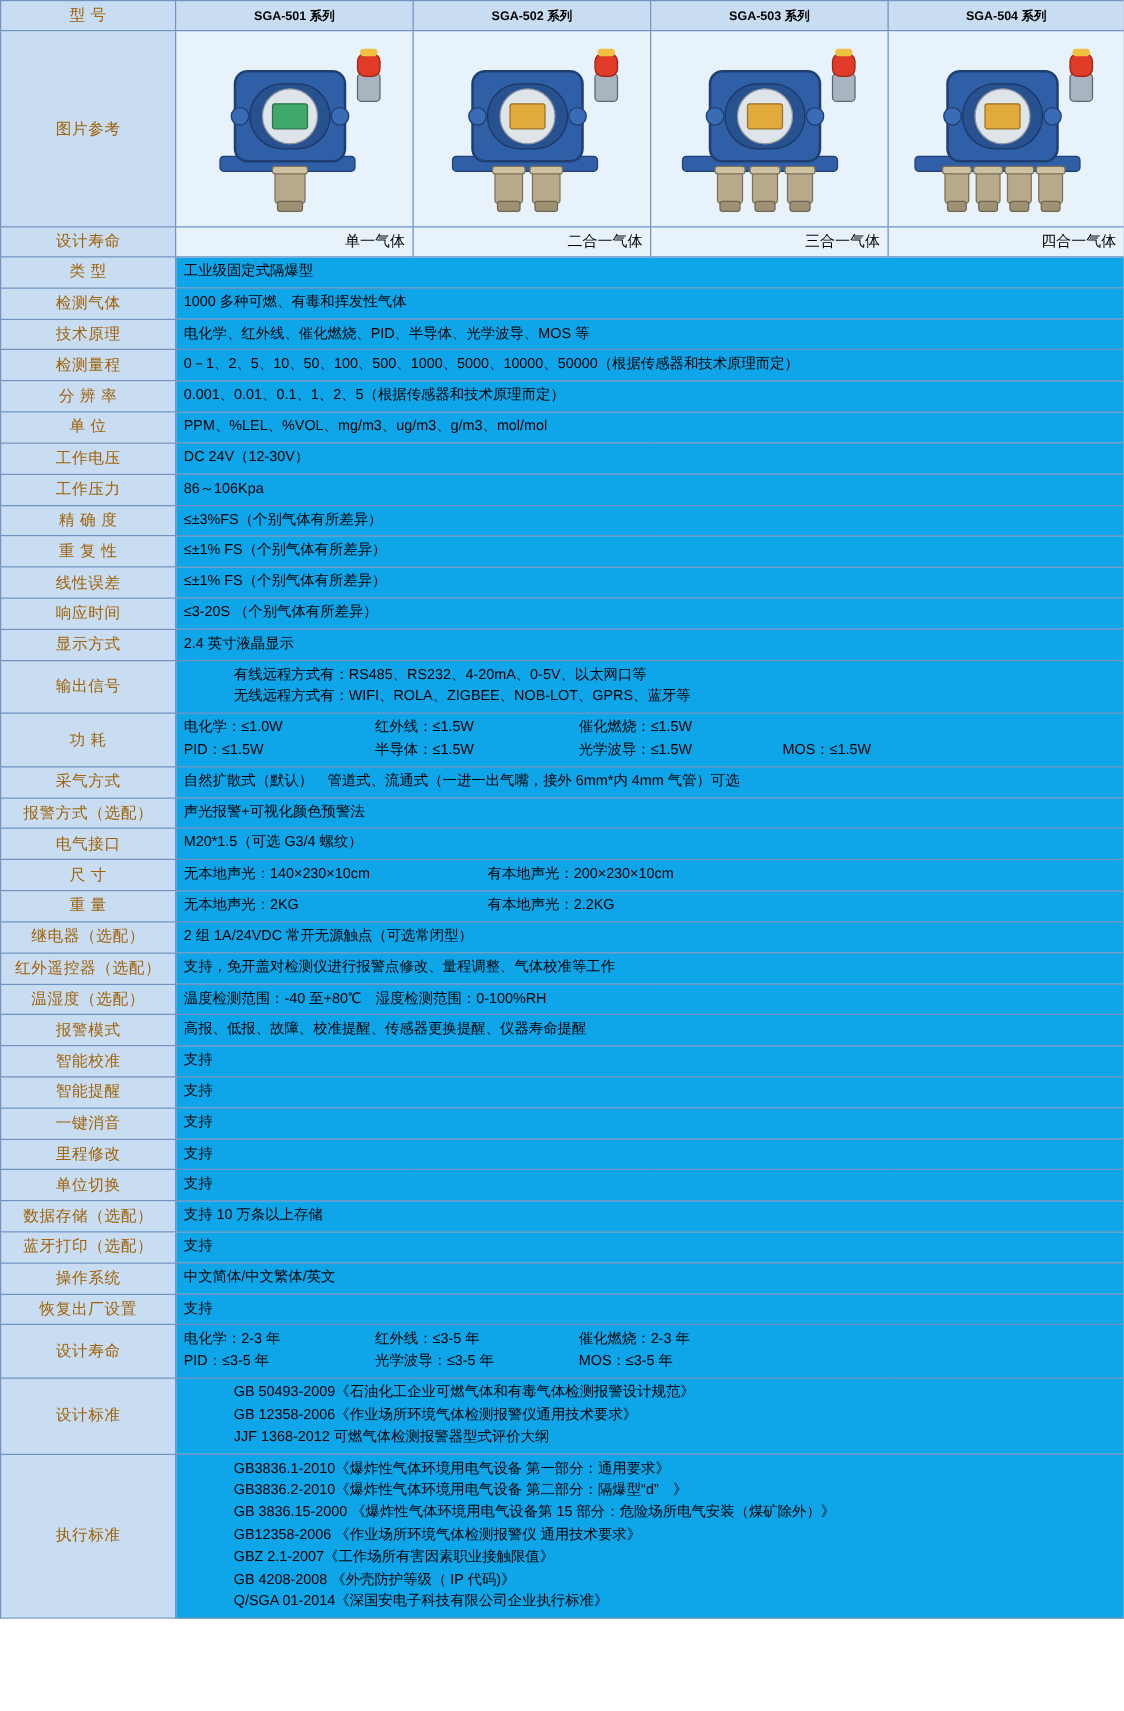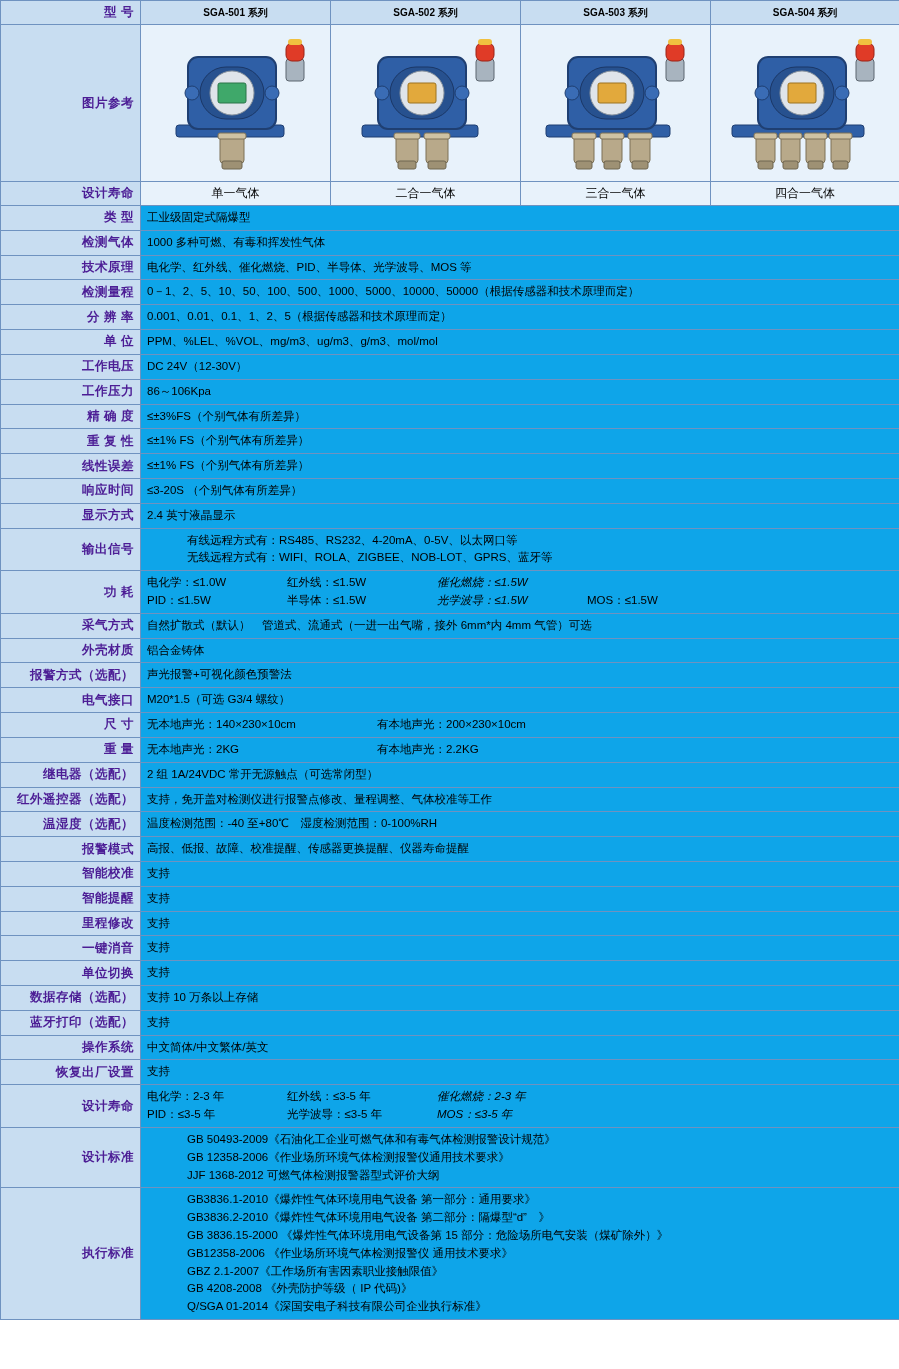--- a/index.html
+++ b/index.html
@@ -19,25 +19,25 @@
     table-layout: fixed;
   }
   table.spec td {
     border: 1px solid #6f92c0;
     padding: 3px 6px;
     vertical-align: middle;
   }
   td.label {
     width: 140px;
     background: #c8ddf1;
-    text-align: right;
-    font-weight: bold;
+    text-align: center;
+    font-weight: normal;
     font-size: 12.5px;
     letter-spacing: 0.5px;
-    color: #4c1d95;
+    color: #a16207;
   }
   td.value {
     background: #0ea5e9;
     font-size: 11.5px;
     line-height: 1.55;
     padding-left: 8px;
   }
   td.model-head {
     background: #c8ddf1;
     text-align: center;
@@ -45,32 +45,33 @@
     font-size: 10px;
   }
   td.img-cell {
     background: #e8f2fb;
     text-align: center;
     padding: 4px 2px;
     height: 150px;
   }
   td.gas-cell {
     background: #e8f2fb;
-    text-align: center;
+    text-align: right;
     font-size: 12px;
   }
   .multiline > div { white-space: nowrap; margin-left: 40px; }
   .cols {
     display: flex;
     flex-wrap: nowrap;
+    gap: 13px;
   }
   .cols > div { white-space: nowrap; }
   .w-a { width: 140px; }
   .w-b { width: 150px; }
-  .w-c { width: 150px; font-style: italic; }
+  .w-c { width: 150px; }
   .w-d { width: 140px; }
   
   .device {
     position: relative;
     display: inline-block;
     width: 100%;
     height: 146px;
   }
   .device svg { display: block; margin: 0 auto; }
 </style>
@@ -311,24 +312,20 @@
           <div class="w-d">MOS：≤1.5W</div>
         </div>
       </td>
     </tr>
 
     <tr>
         <td class="label">采气方式</td>
         <td class="value" colspan="4">自然扩散式（默认）　管道式、流通式（一进一出气嘴，接外 6mm*内 4mm 气管）可选</td>
       </tr>
     <tr>
-        <td class="label">外壳材质</td>
-        <td class="value" colspan="4">铝合金铸体</td>
-      </tr>
-    <tr>
         <td class="label">报警方式（选配）</td>
         <td class="value" colspan="4">声光报警+可视化颜色预警法</td>
       </tr>
     <tr>
         <td class="label">电气接口</td>
         <td class="value" colspan="4">M20*1.5（可选 G3/4 螺纹）</td>
       </tr>
 
     <tr>
       <td class="label">尺    寸</td>
@@ -368,25 +365,25 @@
       </tr>
     <tr>
         <td class="label">智能校准</td>
         <td class="value" colspan="4">支持</td>
       </tr>
     <tr>
         <td class="label">智能提醒</td>
         <td class="value" colspan="4">支持</td>
       </tr>
     <tr>
+        <td class="label">一键消音</td>
+        <td class="value" colspan="4">支持</td>
+      </tr>
+    <tr>
         <td class="label">里程修改</td>
-        <td class="value" colspan="4">支持</td>
-      </tr>
-    <tr>
-        <td class="label">一键消音</td>
         <td class="value" colspan="4">支持</td>
       </tr>
     <tr>
         <td class="label">单位切换</td>
         <td class="value" colspan="4">支持</td>
       </tr>
     <tr>
         <td class="label">数据存储（选配）</td>
         <td class="value" colspan="4">支持 10 万条以上存储</td>
       </tr>

